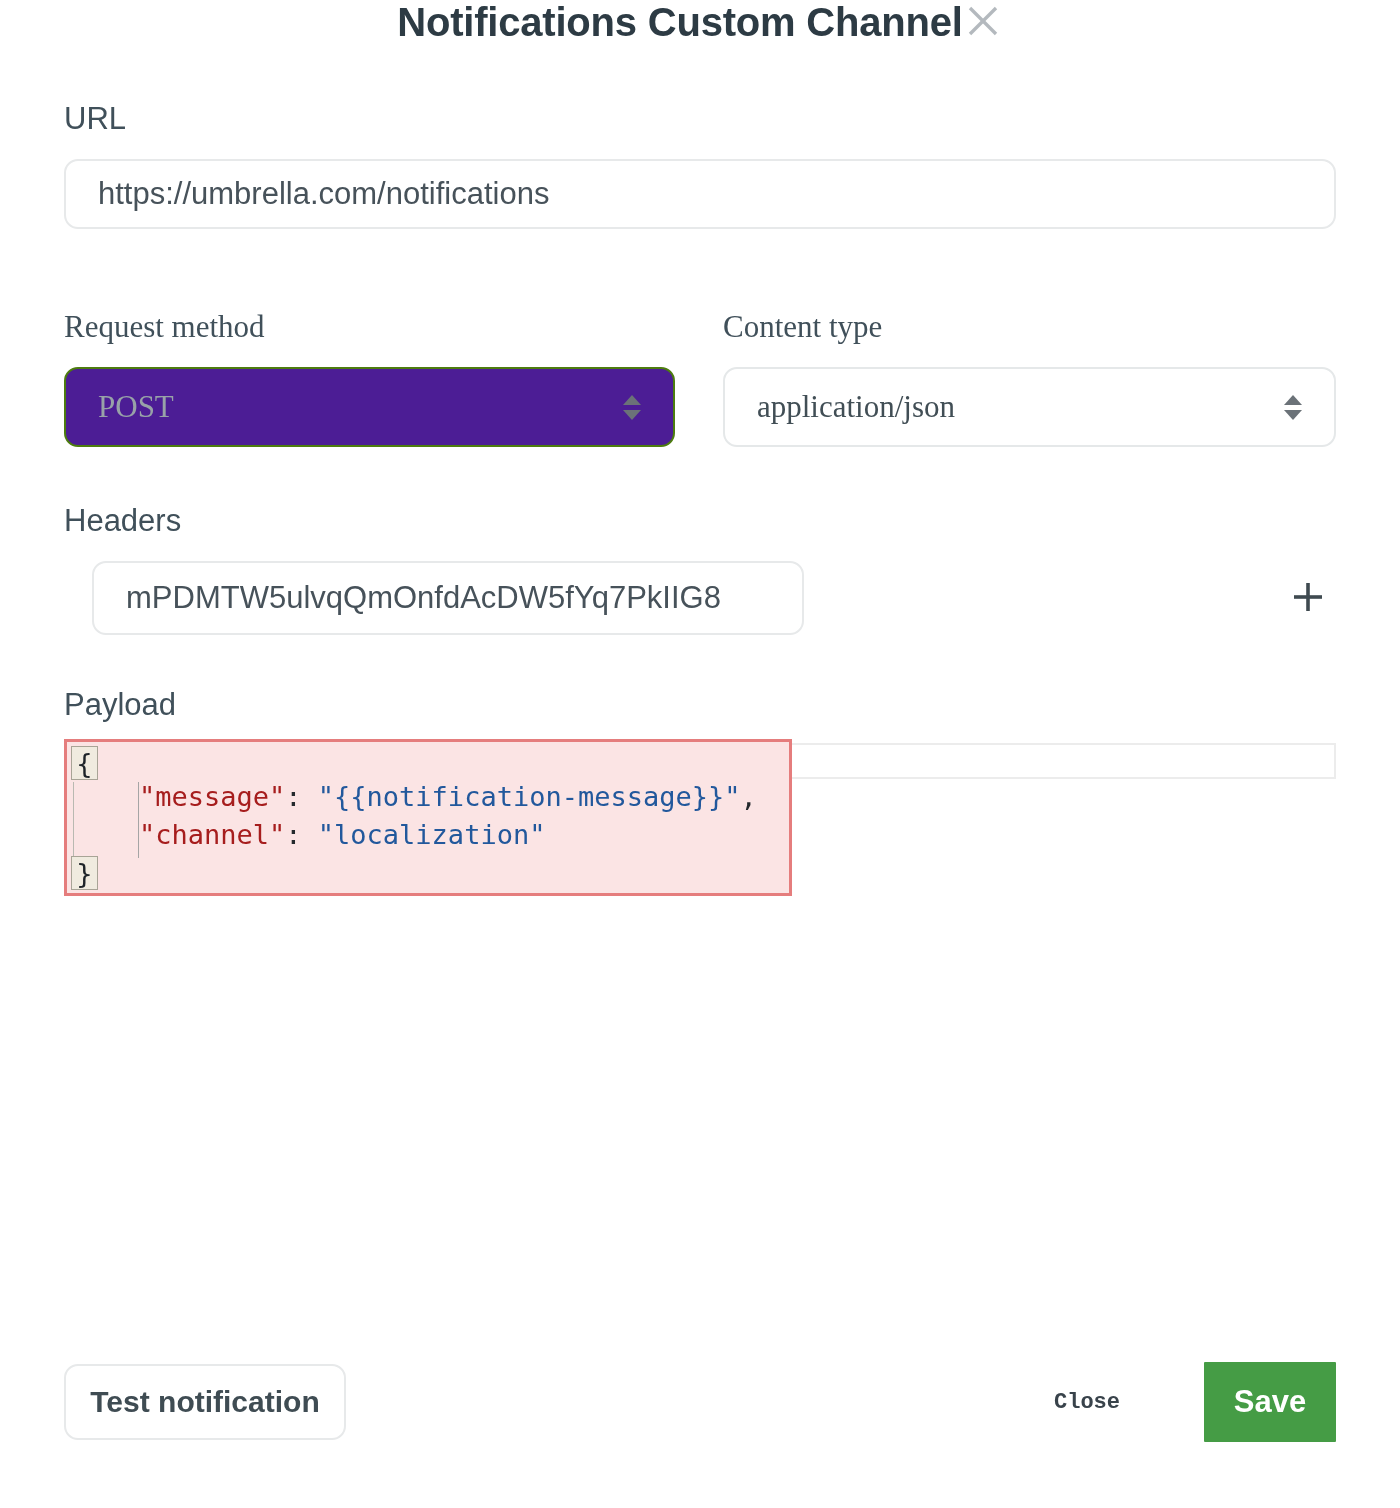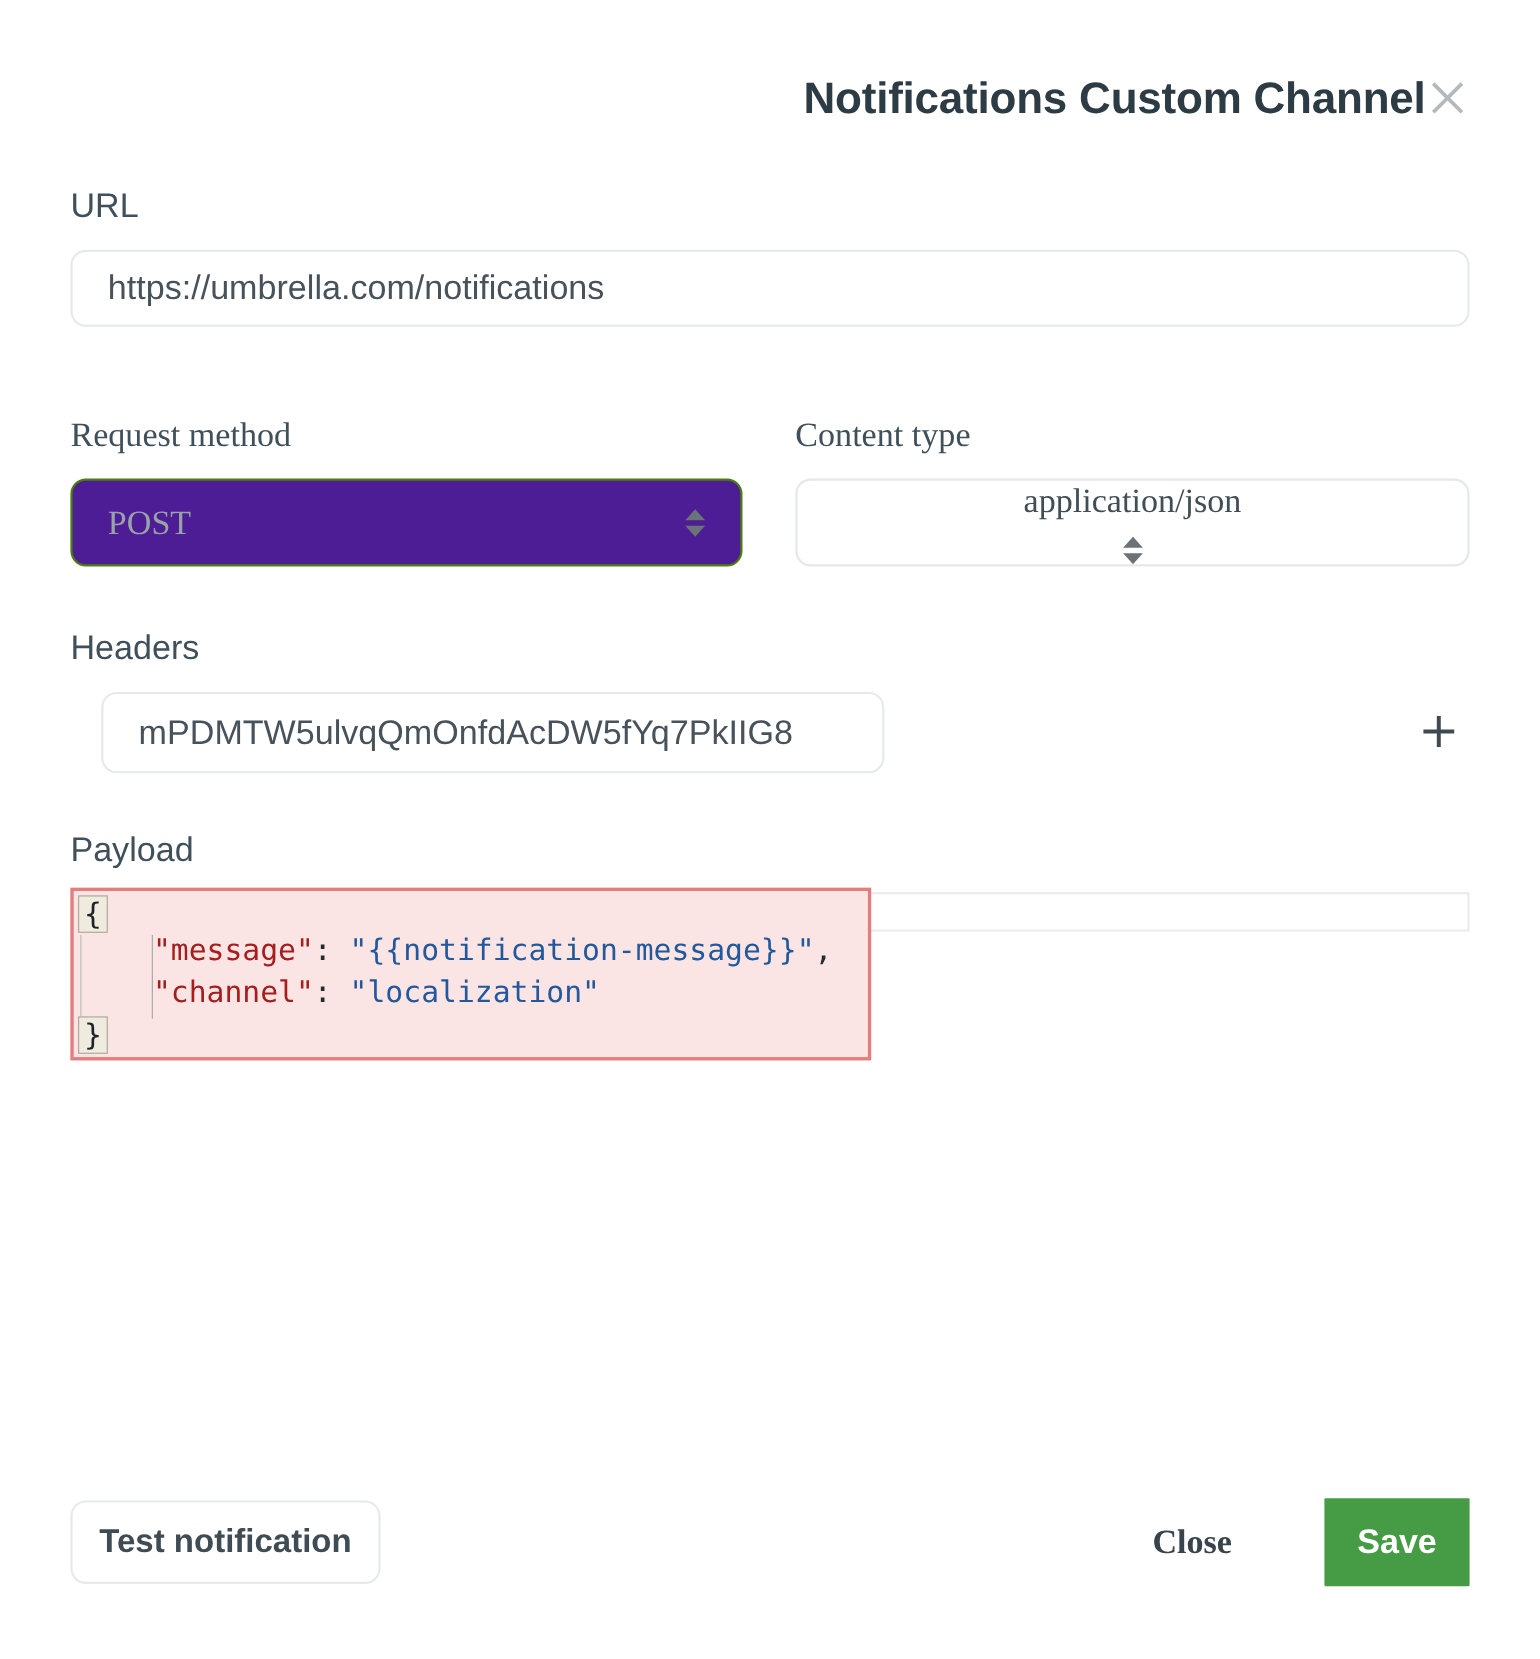--- a/index.html
+++ b/index.html
@@ -7,24 +7,23 @@
   body {
     background: #ffffff;
     font-family: "Liberation Sans", "DejaVu Sans", sans-serif;
     position: relative;
     color: #3c4a52;
   }
   .content { padding: 0 64px; position: relative; height: 100%; }
 
   
   .modal-header {
-    padding-top: 68px;
     display: flex;
     align-items: flex-start;
-    justify-content: flex-end;
+    justify-content: center;
   }
   .modal-title {
     font-size: 40px;
     font-weight: 600;
     color: #2d3b44;
     letter-spacing: -0.2px;
   }
   .close-btn {
     margin-top: 2px;
     width: 40px; height: 40px;
@@ -71,21 +70,20 @@
   .select-disabled {
     background: #4c1d95;
     border: 2px solid #4d7c0f;
     color: #98a2a8;
     cursor: default;
   }
   .select-enabled {
     background: #ffffff;
     border: 2px solid #e5e8e9;
     color: #414e55;
-    flex-direction: column;
   }
   .caret { display: flex; flex-direction: column; gap: 5px; }
   .caret .up {
     width: 0; height: 0;
     border-left: 9px solid transparent;
     border-right: 9px solid transparent;
     border-bottom: 10px solid #6b7278;
   }
   .caret .down {
     width: 0; height: 0;
@@ -187,24 +185,24 @@
     border-radius: 14px;
     font-size: 30px;
     font-weight: 600;
     color: #3f4c53;
     font-family: "Liberation Sans", sans-serif;
     cursor: pointer;
   }
   .close-text-btn {
     margin-left: auto;
     background: none; border: none;
-    font-size: 31px;
+    font-size: 22px;
     font-weight: 600;
     color: #39434b;
-    font-family: Liberation Serif, serif;
+    font-family: Liberation Mono, monospace;
     cursor: pointer;
   }
   .save-btn {
     margin-left: 58px;
     width: 132px; height: 80px;
     background: #459c45;
     border: none;
     border-radius: 1px;
     font-size: 31px;
     font-weight: 600;

